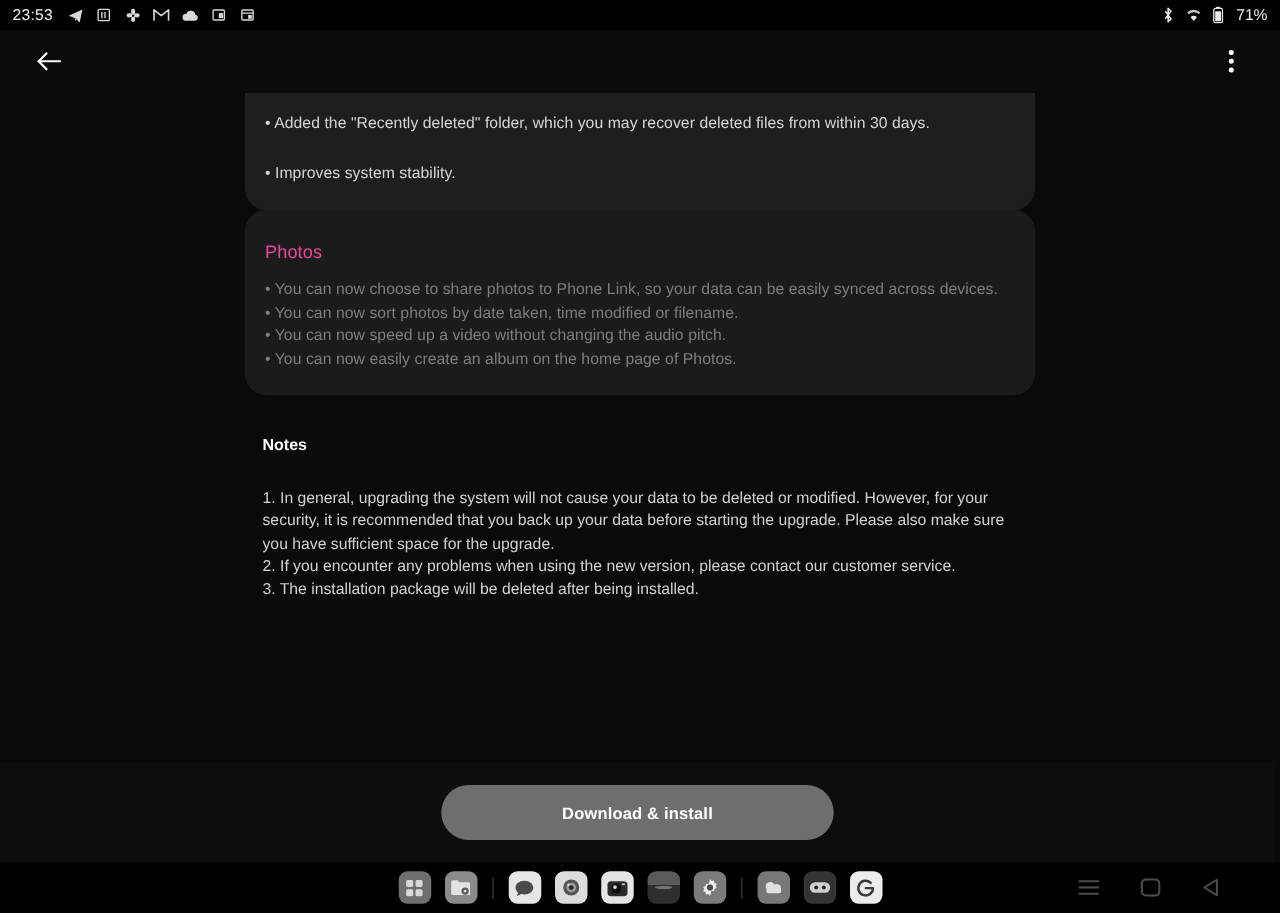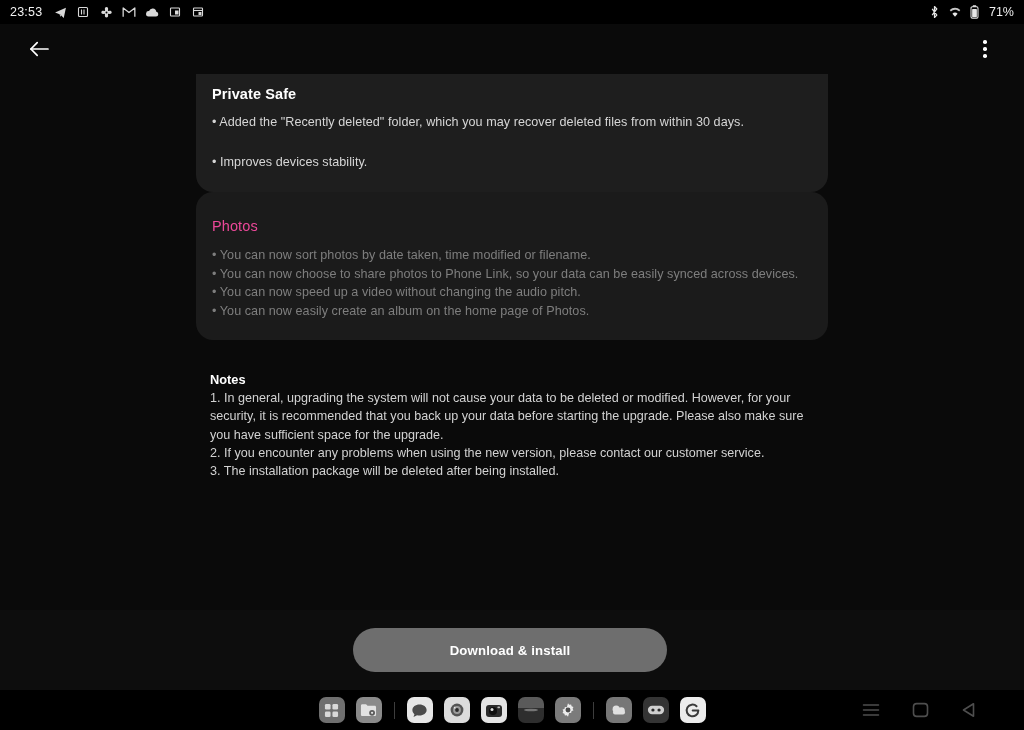--- a/index.html
+++ b/index.html
@@ -71,21 +71,21 @@
   .disclaimer {
     color:#b4b4b4; font-size:12.1px; line-height:17px;
     padding:0 14px; margin:26px 0 22px 0;
   }
 
   .notes-wrap { padding:0 14px; margin-top:32px; }
   .notes-title { color:#ffffff; font-size:12.8px; font-weight:bold; }
   .note {
     color:#d2d2d2; font-size:12.6px; line-height:18.3px; margin-top:0;
   }
-  .note.first { margin-top:2px; }
+  .note.first { margin-top:26px; }
 
   
   .actionbar {
     position:absolute; top:610px; left:0; width:1020px; height:80px;
     background:#0d0d0d; display:flex; align-items:center; justify-content:center;
   }
   .cta {
     width:314px; height:44px; border-radius:22px;
     background:#6e6e6e; color:#ffffff; border:none;
     font-size:13.2px; font-weight:bold; letter-spacing:.15px;
@@ -201,34 +201,33 @@
           <i></i>
         </span>
     </button>
   </div>
 
   <div class="content">
     <div class="inner">
 
       <div class="card clipped">
         <div>
-          <div class="sec-title">Private Safe</div>
           <div class="bullet">• Added the "Recently deleted" folder, which you may recover deleted files from within 30 days.</div>
         </div>
         <div style="margin-top:21px;">
-          <div class="bullet">• Improves devices stability.</div>
+          <div class="bullet">• Improves system stability.</div>
         </div>
       </div>
 
 
       <div class="card card-dim">
         <div class="sec-title dim">Photos</div>
         <div class="bullet-group">
+          <div class="bullet dim">• You can now choose to share photos to Phone Link, so your data can be easily synced across devices.</div>
           <div class="bullet dim">• You can now sort photos by date taken, time modified or filename.</div>
-          <div class="bullet dim">• You can now choose to share photos to Phone Link, so your data can be easily synced across devices.</div>
           <div class="bullet dim">• You can now speed up a video without changing the audio pitch.</div>
           <div class="bullet dim">• You can now easily create an album on the home page of Photos.</div>
         </div>
       </div>
 
       <div class="notes-wrap">
         <div class="notes-title">Notes</div>
         <div class="note first">1. In general, upgrading the system will not cause your data to be deleted or modified. However, for your security, it is recommended that you back up your data before starting the upgrade. Please also make sure you have sufficient space for the upgrade.</div>
         <div class="note">2. If you encounter any problems when using the new version, please contact our customer service.</div>
         <div class="note">3. The installation package will be deleted after being installed.</div>

